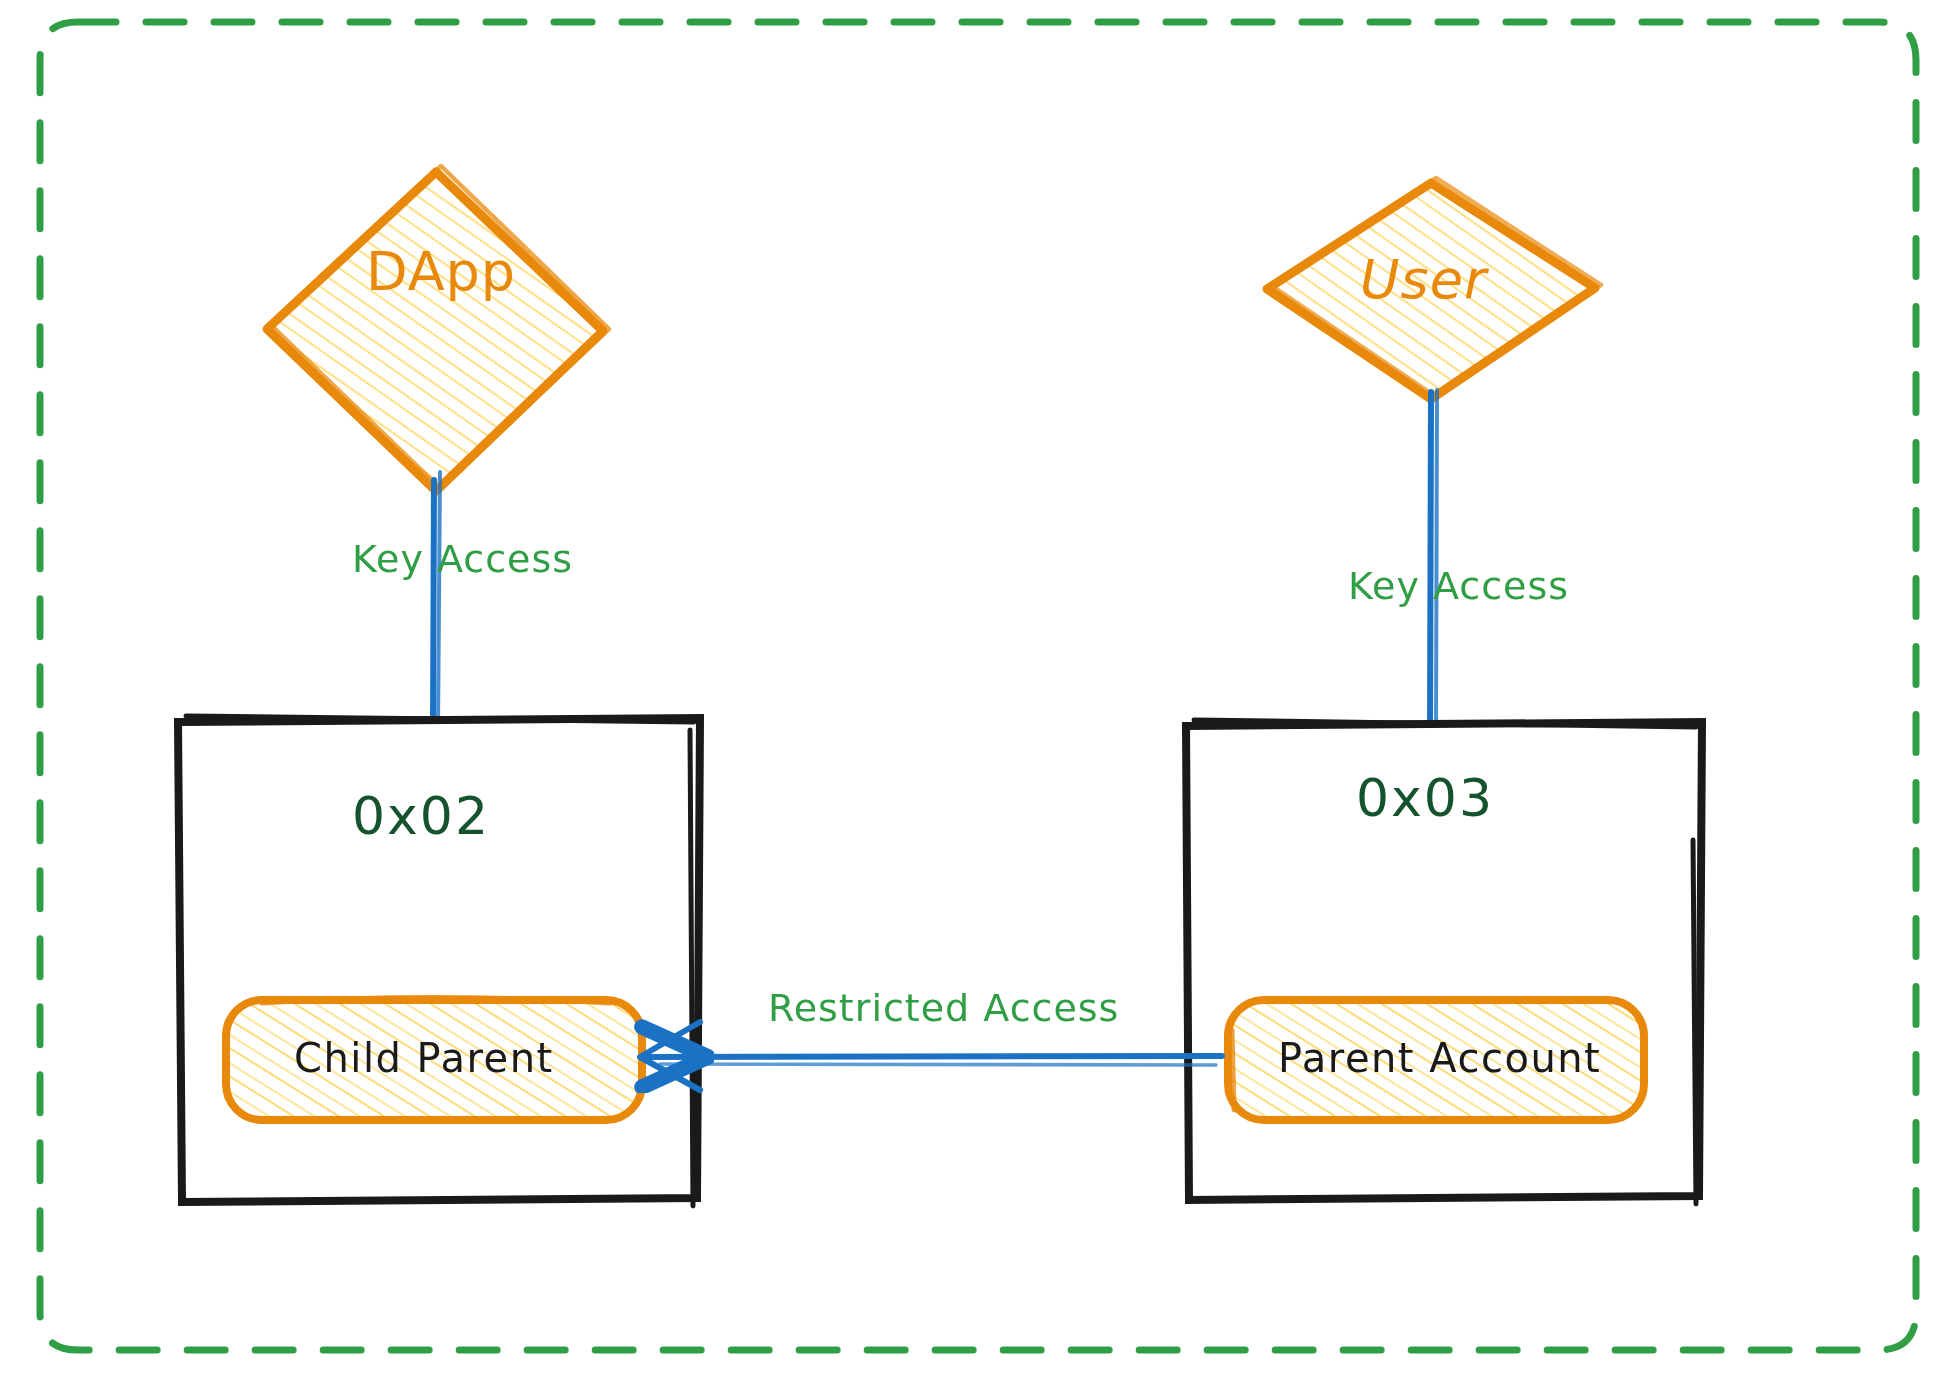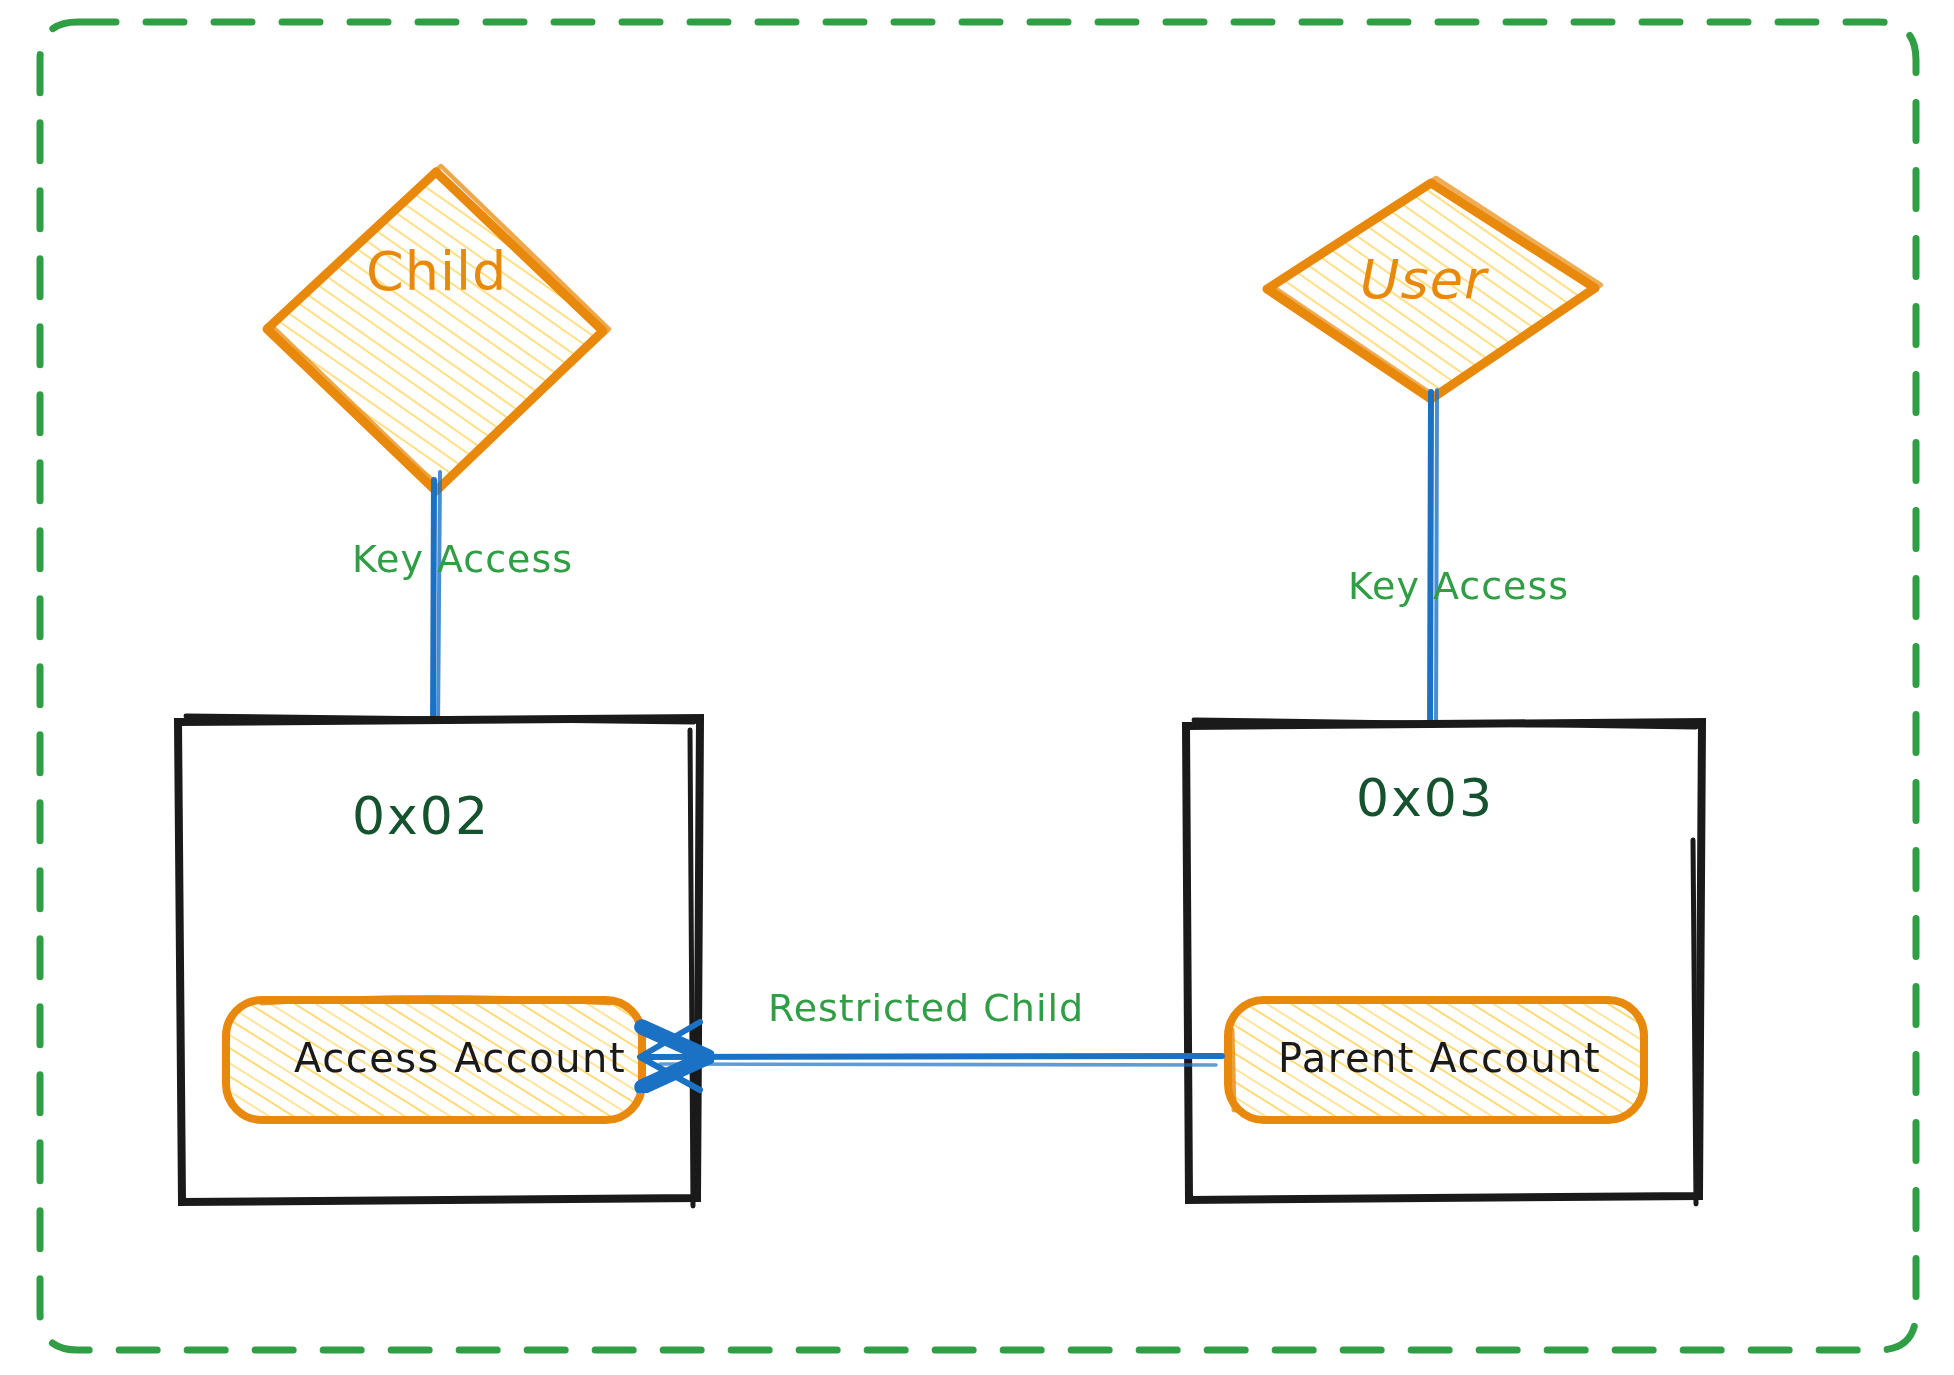--- a/index.html
+++ b/index.html
@@ -127,31 +127,31 @@
       <path d="M 1232 1030 L 1234 1110" fill="none" stroke="#e8890c" stroke-width="5" opacity="0.8" stroke-linecap="round"></path>
     </g>
 
     <g>
       <path d="M 1222 1056 L 648 1057" fill="none" stroke="#1b72c4" stroke-width="6" stroke-linecap="round" marker-end="url(#arrowL)"></path>
       <path d="M 1216 1065 L 660 1064" fill="none" stroke="#1b72c4" stroke-width="3.6" opacity="0.7" stroke-linecap="round"></path>
       <path d="M 700 1022 L 640 1057 L 700 1090" fill="none" stroke="#1b72c4" stroke-width="6" stroke-linecap="round" stroke-linejoin="round"></path>
     </g>
   </svg>
 
-  <div class="lbl lbl-node" style="left:366px; top:240px;">Child</div>
+  <div class="lbl lbl-node" style="left:366px; top:240px;">DApp</div>
 
   <div class="lbl lbl-node" style="left:1360px; top:248px;font-style:italic;">User</div>
 
   <div class="lbl lbl-edge" style="left:352px; top:537px;">Key Access</div>
 
   <div class="lbl lbl-edge" style="left:1348px; top:564px;">Key Access</div>
 
   <div class="lbl lbl-addr" style="left:352px; top:786px;">0x02</div>
 
   <div class="lbl lbl-addr" style="left:1356px; top:768px;">0x03</div>
 
-  <div class="lbl lbl-acct" style="left:294px; top:1035px;">Access Account</div>
+  <div class="lbl lbl-acct" style="left:294px; top:1035px;">Child Parent</div>
 
   <div class="lbl lbl-acct" style="left:1278px; top:1035px;">Parent Account</div>
 
-  <div class="lbl lbl-edge" style="left:768px; top:986px;">Restricted Child</div>
+  <div class="lbl lbl-edge" style="left:768px; top:986px;">Restricted Access</div>
 
 </div>
 
 </body></html>

